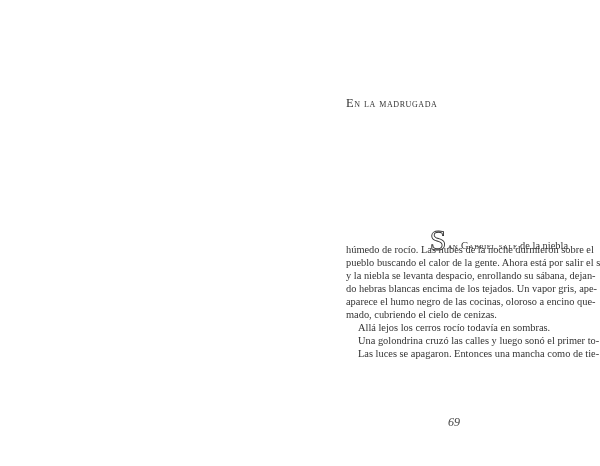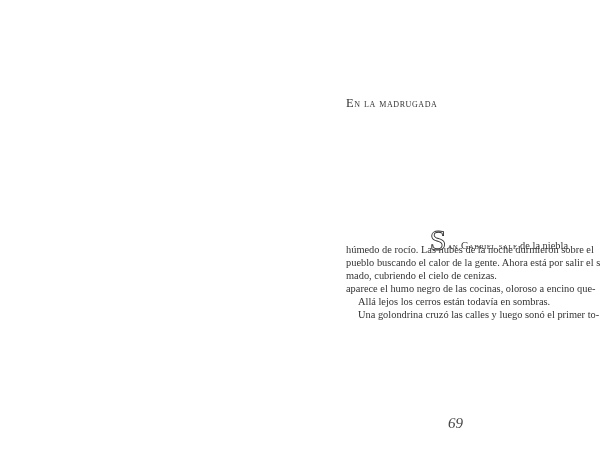--- a/index.html
+++ b/index.html
@@ -24,37 +24,40 @@
   .drop-cap {
     display: inline-block; font-size: 30px; line-height: 18px; vertical-align: -1px;
     color: #fff; -webkit-text-stroke: 0.9px #333; font-family: "Liberation Serif", serif;
     margin-right: 1px;
   }
   .sc { font-variant: small-caps; letter-spacing: 0.3px; }
   .line { display: block; text-align: justify; text-align-last: justify; white-space: nowrap; height: 12.95px; }
   .line.last { text-align-last: left; }
   .line.indent { padding-left: 12px; }
   .page-number {
-    position: absolute; left: 148px; top: 415px; font-size: 15px; font-style: italic; color: #444;
+    position: absolute; left: 148px; top: 415px; font-size: 12px; font-style: italic; color: #444;
   }
 </style>
 </head>
 <body>
 
 <div class="spread">
   <div class="page-left"></div>
 
   <div class="page-right">
     <div class="chapter-title"><span class="cap">E</span><span>n la madrugada</span></div>
 
     <div class="body-text">
       <div class="first-line"><span class="drop-cap">S</span><span class="sc">an Gabriel sale</span><span> de la niebla</span></div>
       <span class="line">húmedo de rocío. Las nubes de la noche durmieron sobre el</span>
       <span class="line">pueblo buscando el calor de la gente. Ahora está por salir el sol</span>
+      <span class="line">y la niebla se levanta despacio, enrollando su sábana, dejan-</span>
+      <span class="line">do hebras blancas encima de los tejados. Un vapor gris, ape-</span>
+      <span class="line">aparece el humo negro de las cocinas, oloroso a encino que-</span>
       <span class="line last">mado, cubriendo el cielo de cenizas.</span>
-      <span class="line">aparece el humo negro de las cocinas, oloroso a encino que-</span>
-      <span class="line last indent">Allá lejos los cerros están todavía en sombras.</span>
+      <span class="line last indent">Allá lejos los cerros rocío todavía en sombras.</span>
       <span class="line indent">Una golondrina cruzó las calles y luego sonó el primer to-</span>
+      <span class="line indent">Las luces se apagaron. Entonces una mancha como de tie-</span>
     </div>
 
     <div class="page-number">69</div>
   </div>
 </div>
 
 </body></html>

